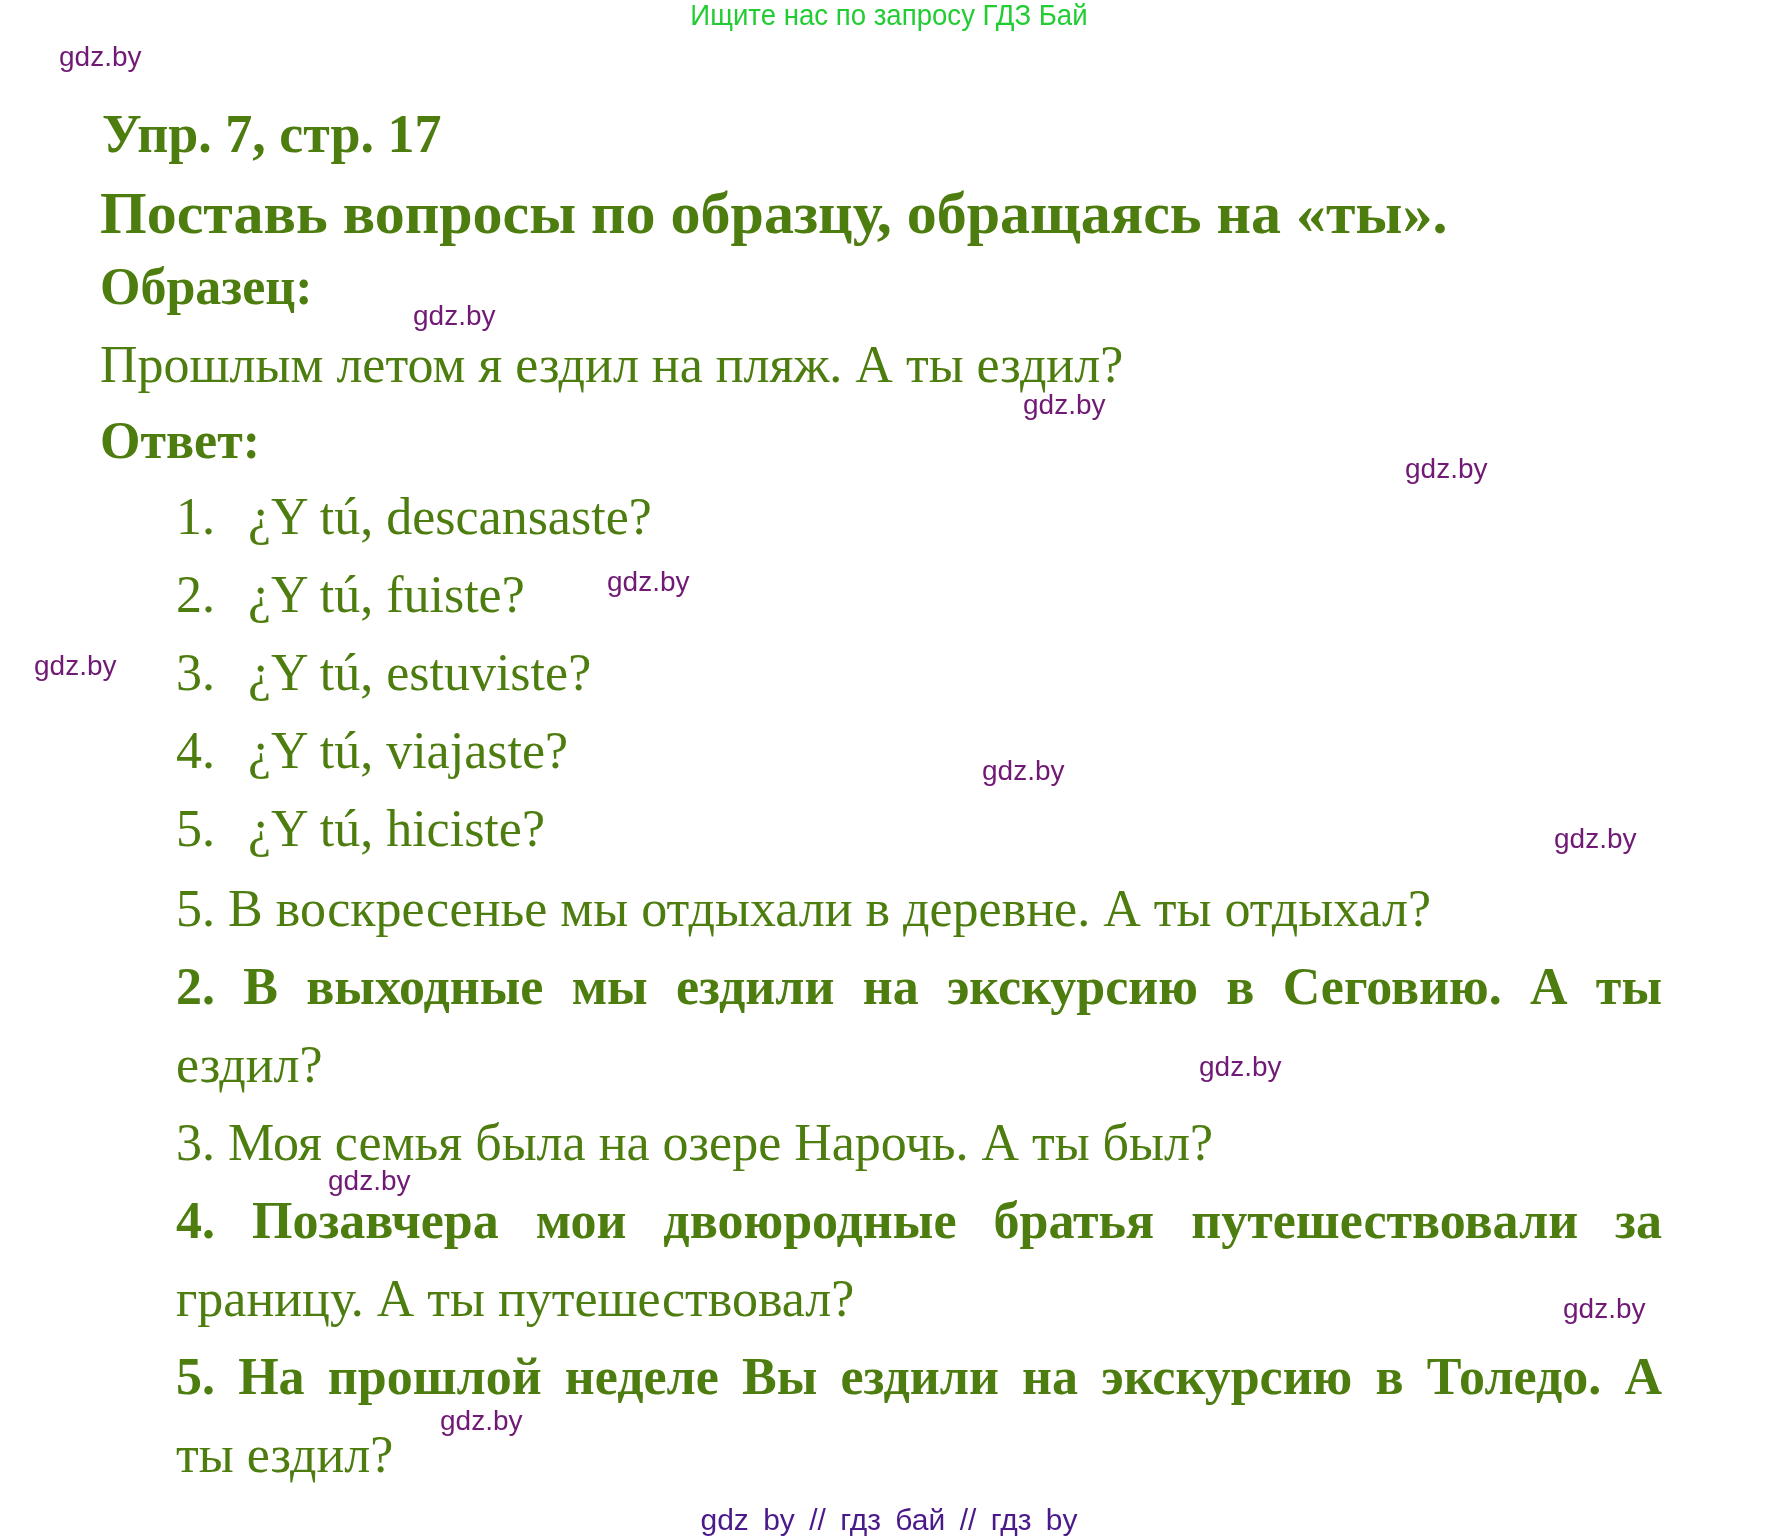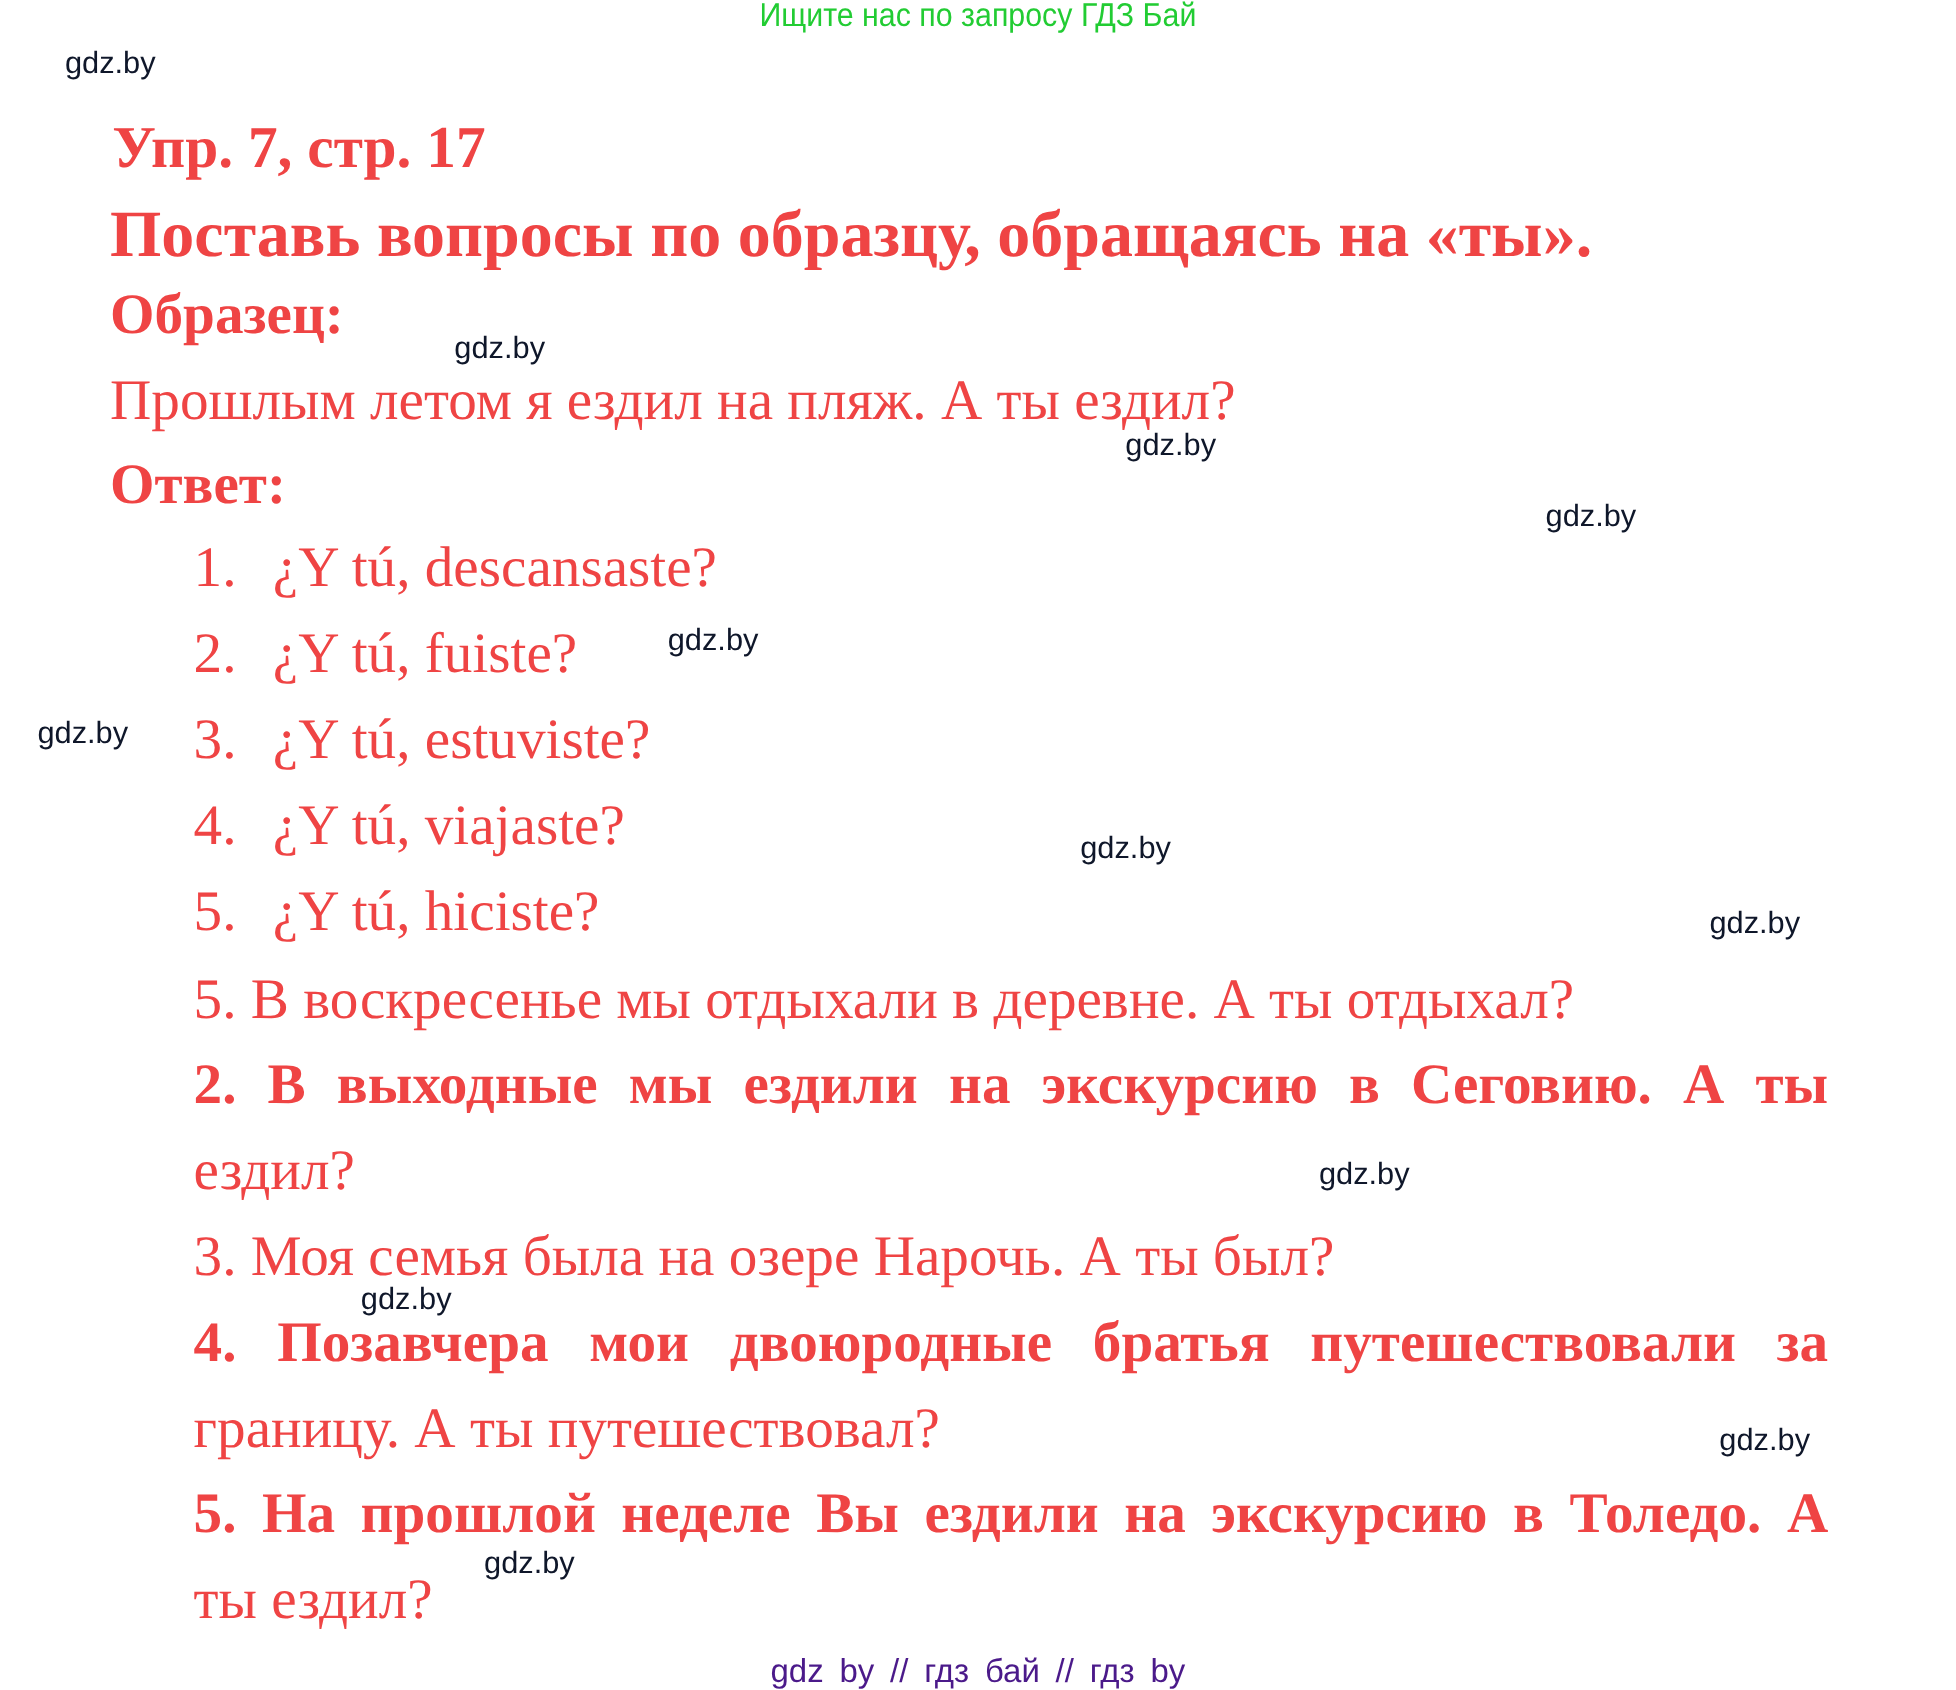--- a/index.html
+++ b/index.html
@@ -1,22 +1,22 @@
 <!DOCTYPE html>
 <html><head>
 <meta charset="utf-8">
 <style>
   html, body { margin: 0; padding: 0; background: #ffffff; }
   body { width: 1778px; height: 1536px; position: relative; overflow: hidden; }
   .abs { position: absolute; white-space: nowrap; }
-  .serif { font-family: "Liberation Serif", "DejaVu Serif", serif; color: #ef4444; }
+  .serif { font-family: "Liberation Serif", "DejaVu Serif", serif; color: #4d7c0f; }
   .sans { font-family: "Liberation Sans", "DejaVu Sans", sans-serif; }
   .promo { color: #22cc33; font-size: 30px; left: 0; width: 1778px; text-align: center; top: -2px; transform: scaleX(0.92); }
   .footer { color: #4b1a8a; font-size: 30px; left: 0; width: 1778px; text-align: center; top: 1503px; word-spacing: 6px; }
-  .wm { color: #0f172a; font-size: 28px; line-height: 1; }
+  .wm { color: #701a75; font-size: 28px; line-height: 1; }
   .title { font-weight: bold; font-size: 54px; left: 102px; line-height: 1; }
   .instr { font-weight: bold; font-size: 60px; left: 100px; line-height: 1; }
   .label { font-weight: bold; font-size: 52px; left: 100px; line-height: 1; }
   .body-text { font-size: 52px; line-height: 1; }
   .sample { left: 100px; }
   .qnum { left: 176px; }
   .qtext { left: 248px; }
   .ans { left: 176px; width: 1486px; }
   .just { text-align: justify; text-align-last: justify; white-space: normal; font-weight: bold; }
 </style>

